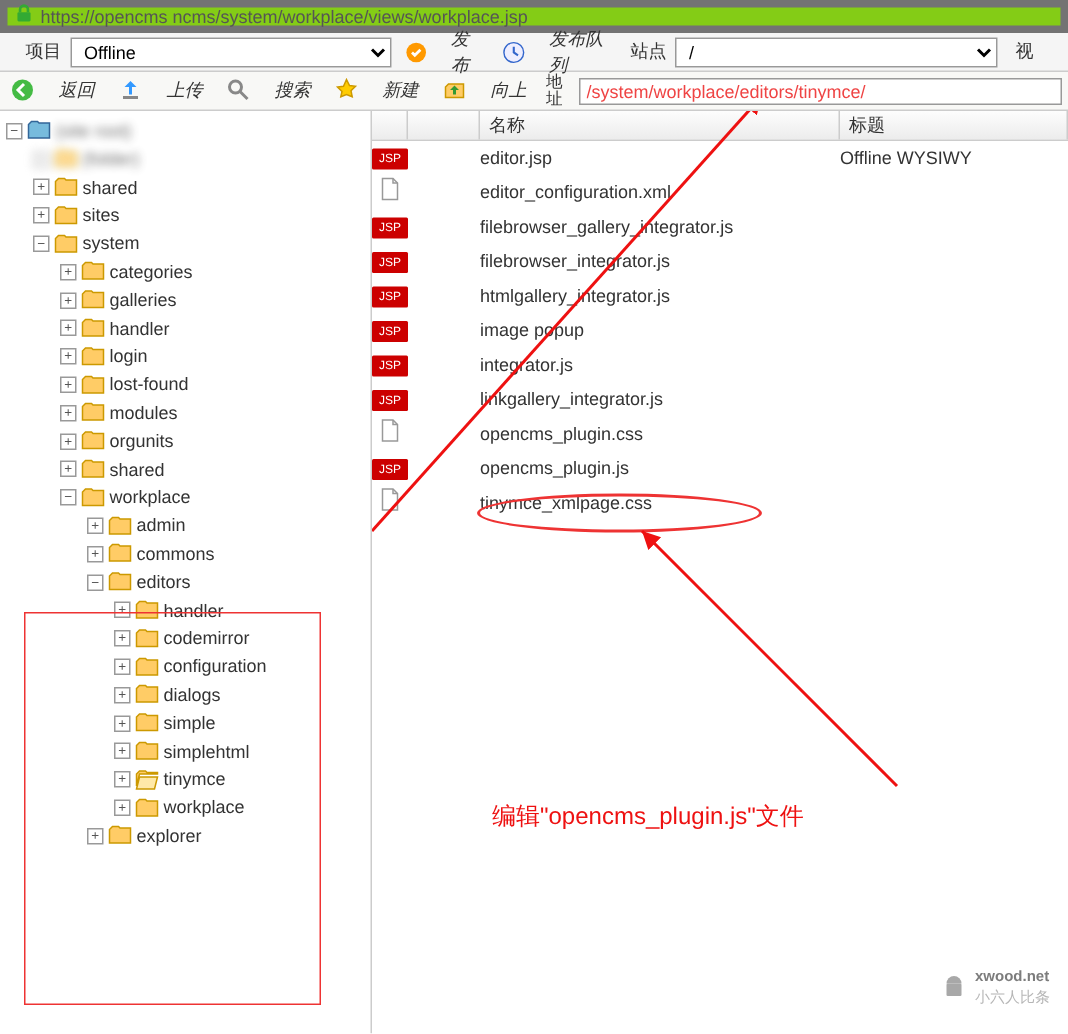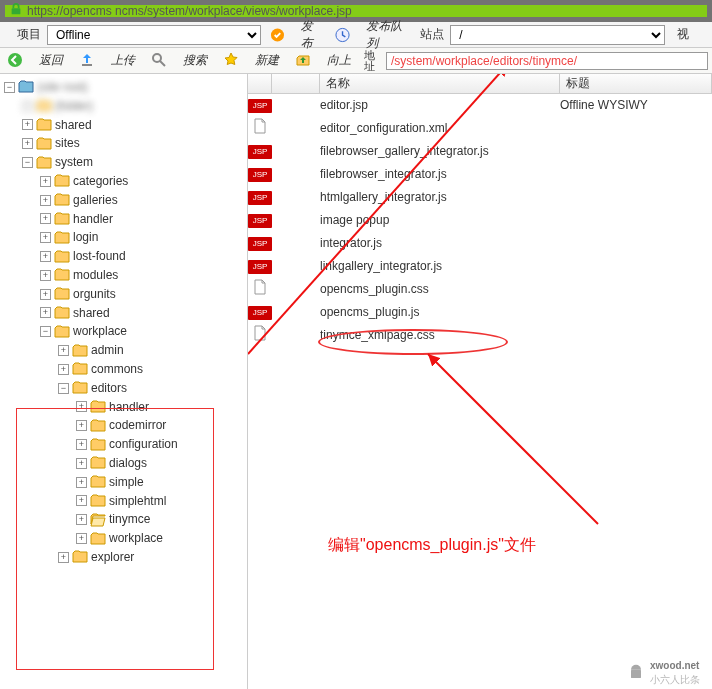--- a/index.html
+++ b/index.html
@@ -38,21 +38,21 @@
   .row { display: flex; align-items: center; height: 23px; }
   .row .c-icon { width: 24px; display: flex; justify-content: center; }
   .row .c-empty { width: 48px; }
   .row .c-name { width: 240px; }
   .row .c-title { flex: 1; white-space: nowrap; overflow: hidden; }
   .ftype { width: 16px; height: 16px; display: inline-block; }
   .jsp-badge { background: #c00; color: #fff; font-size: 8px; font-weight: normal; width: 32px; height: 14px; display: inline-flex; align-items: center; justify-content: center; border-radius: 1px; }
   .annotation { position: absolute; color: #e11; font-size: 16px; pointer-events: none; }
   .circle-hl { position: absolute; border: 2px solid #e33; border-radius: 50%; pointer-events: none; }
   .arrow-line { position: absolute; pointer-events: none; }
-  .watermark { position: absolute; right: 12px; bottom: 2px; opacity: 0.85; display: flex; align-items: center; gap: 4px; color: #888; font-size: 10px; }
+  .watermark { position: absolute; right: 12px; bottom: 16px; opacity: 0.85; display: flex; align-items: center; gap: 4px; color: #888; font-size: 10px; }
   .watermark .android { width: 20px; height: 20px; }
   .view-btn { padding: 2px 6px; }
 </style>
 </head>
 <body>
 
 <div class="url-bar">
   <span>
     <svg class="lock" viewBox="0 0 16 16">
         <rect x="3" y="7" width="10" height="7" rx="1" fill="#3a3"></rect>

